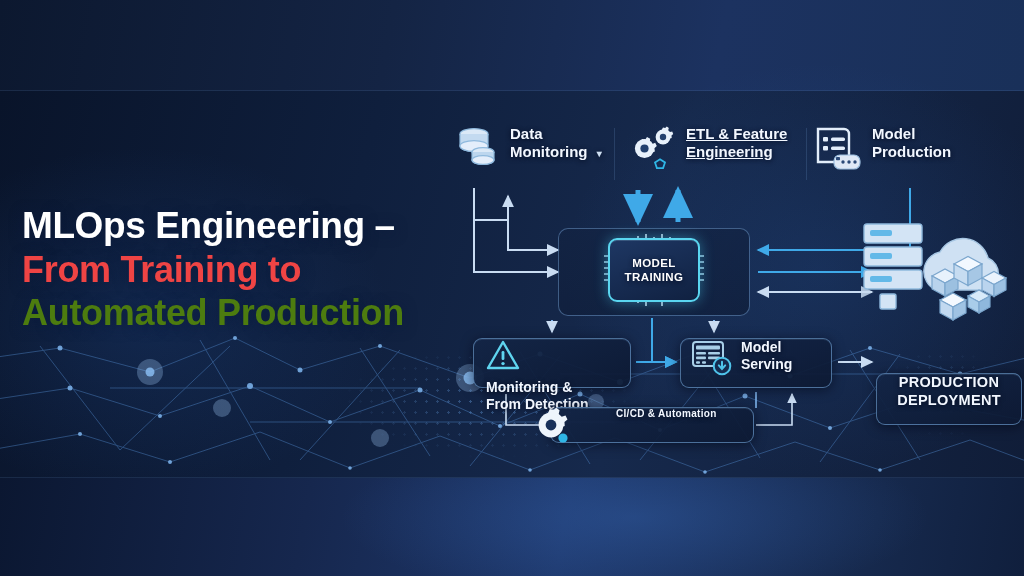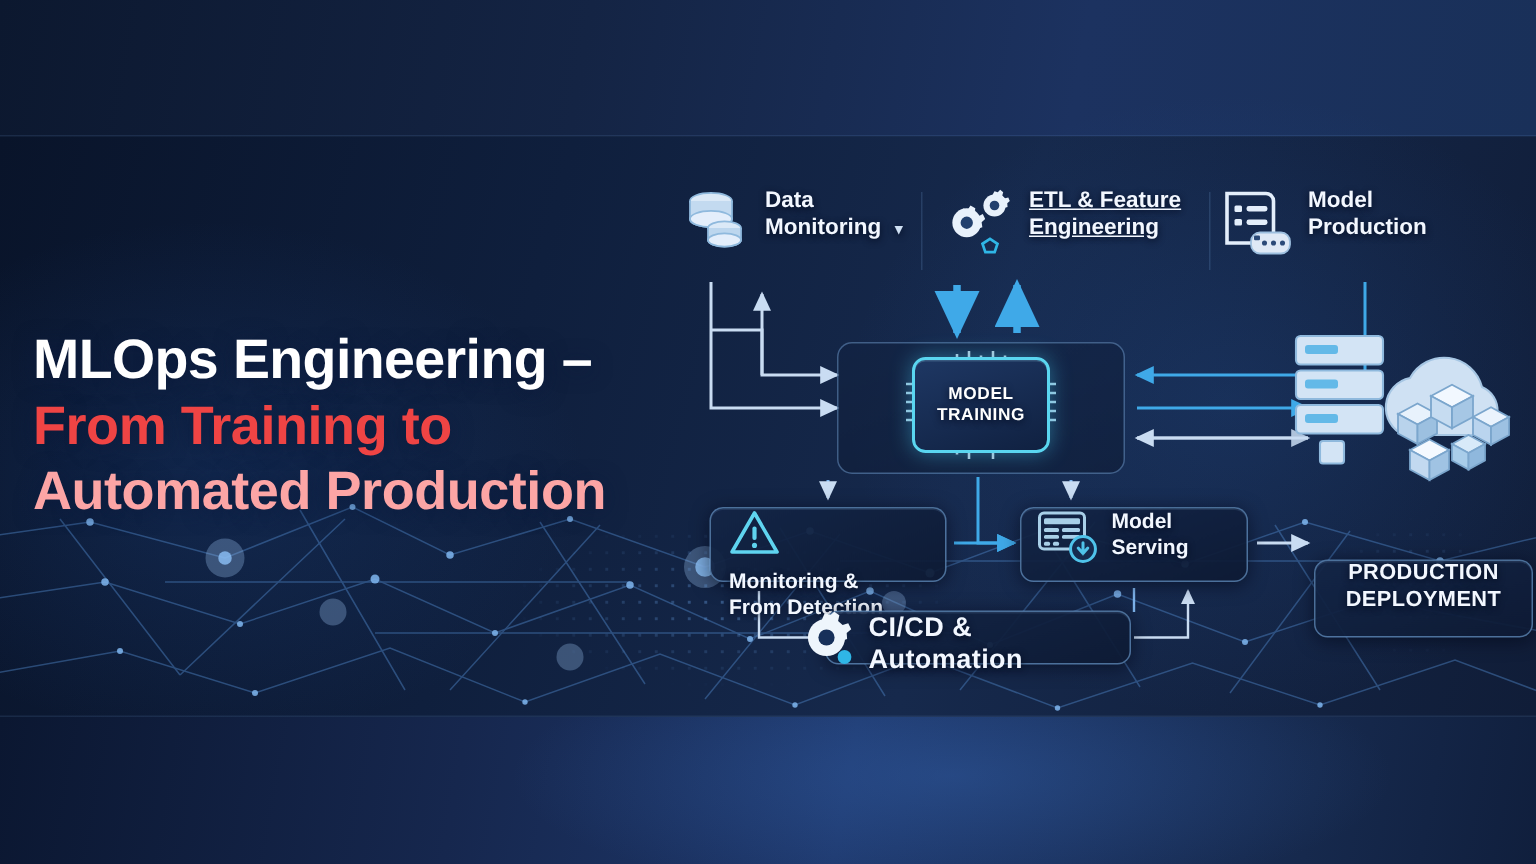--- a/index.html
+++ b/index.html
@@ -51,33 +51,33 @@
   .glow-l{
     position:absolute; left:-120px; top:140px; width:520px; height:360px;
     background:radial-gradient(ellipse at 50% 50%, rgba(40,90,170,.22), transparent 68%);
   }
   .glow-r{
     position:absolute; left:560px; top:60px; width:520px; height:420px;
     background:radial-gradient(ellipse at 50% 50%, rgba(46,104,190,.18), transparent 70%);
   }
 
   
-  .title-wrap{ position:absolute; left:22px; top:205px; width:420px;margin-top:14px; }
+  .title-wrap{ position:absolute; left:22px; top:205px; width:420px; }
   .t1{
     font-size:37px; font-weight:bold; color:#ffffff; letter-spacing:-.4px;
     line-height:1.16; white-space:nowrap;
     text-shadow:0 2px 14px rgba(10,25,60,.85);
   }
   .t2{
     font-size:36px; font-weight:bold; line-height:1.2; letter-spacing:-.3px;
     color:#ef4444; text-shadow:0 2px 14px rgba(10,25,60,.8);
   }
   .t3{
     font-size:36px; font-weight:bold; line-height:1.2; letter-spacing:-.3px;
-    color:#fca5a5; text-shadow:0 2px 14px rgba(10,25,60,.8);
+    color:#4d7c0f; text-shadow:0 2px 14px rgba(10,25,60,.8);
   }
 
   
   #diagram{ position:absolute; left:440px; top:100px; width:584px; height:380px; }
   .dsvg{ position:absolute; left:0; top:0; width:584px; height:380px; }
 
   .node{
     position:absolute; display:flex; gap:8px;
     color:#f2f7ff; font-weight:bold; text-shadow:0 1px 5px rgba(0,10,30,.9);
   }
@@ -114,21 +114,21 @@
     display:flex; align-items:center; justify-content:center; flex-direction:column;
     font-size:11.5px; letter-spacing:.4px; line-height:1.25; color:#fff; position:relative;
   }
 
   
   #n-monitor{ left:33px; top:238px; width:158px; height:50px; padding:0 12px;flex-direction:column; }
   #n-monitor .lbl{ font-size:14px; }
   #n-serving{ left:240px; top:238px; width:152px; height:50px; padding:0 10px; }
   #n-serving .lbl{ font-size:14px; }
   #n-cicd{ left:110px; top:307px; width:204px; height:36px; padding:0 10px 0 28px; }
-  #n-cicd .lbl{ font-size:18px; letter-spacing:.3px; }
+  #n-cicd .lbl{ font-size:10px; letter-spacing:.3px;margin-left:37px; }
   #n-prod{ left:436px; top:235px; width:146px; height:52px; padding:0 6px;
            justify-content:center; text-align:center;margin-top:38px; }
   #n-prod .lbl{ font-size:14.5px; letter-spacing:.3px; line-height:1.22; }
 
   .ico{ flex:0 0 auto; display:block; }
   #cicd-gear{ position:absolute; left:92px; top:303px; }
   #prod-art{ position:absolute; left:418px; top:118px; }
 </style>
 </head>
 <body>

